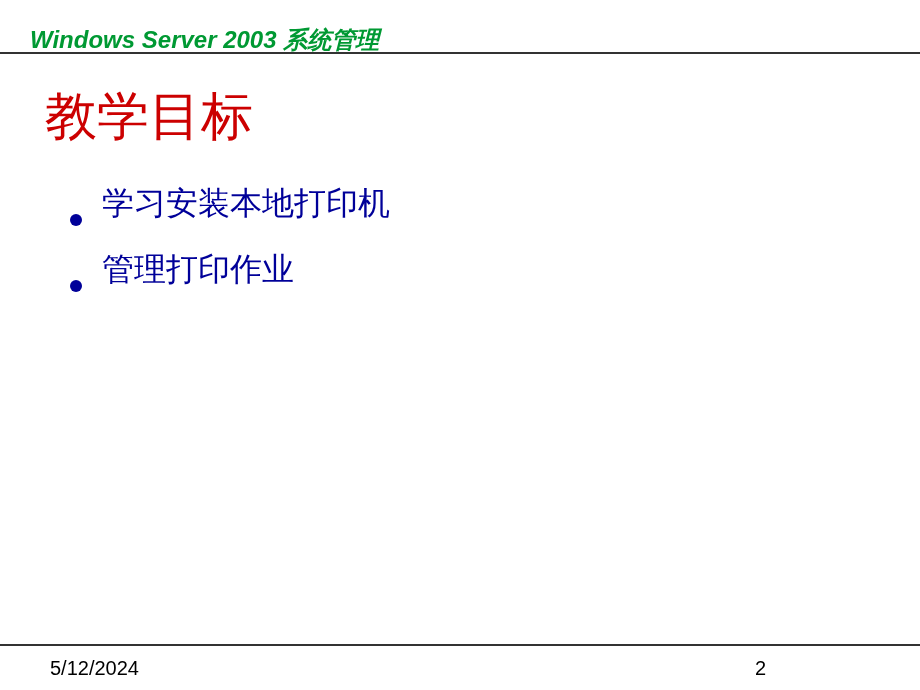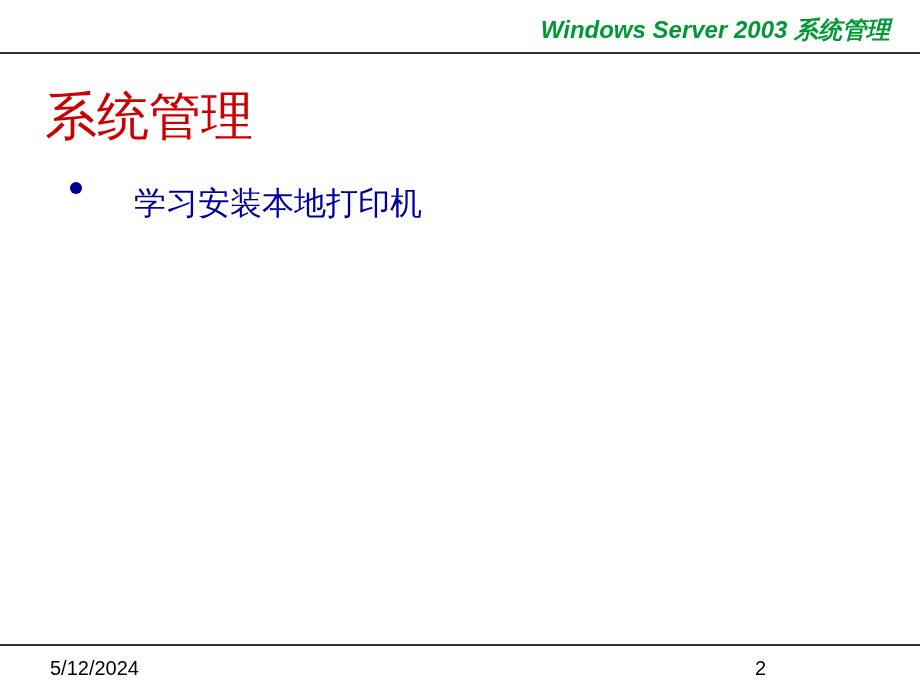--- a/index.html
+++ b/index.html
@@ -10,22 +10,22 @@
     body {
       width: 920px;
       height: 690px;
       background: #ffffff;
       font-family: "SimSun", "Microsoft YaHei", Arial, sans-serif;
       position: relative;
       overflow: hidden;
     }
     .header {
       display: flex;
-      justify-content: flex-end;
-      padding: 14px 30px 0 30px;
+      justify-content: flex-start;
+      padding: 24px 30px 0 30px;
       font-size: 24px;
       font-weight: bold;
       font-style: italic;
       color: #009933;
     }
     .header-left {
       font-family: Arial, "SimSun", sans-serif;
     }
     .header-right {
       text-align: right;
@@ -50,23 +50,22 @@
     .bullets {
       position: absolute;
       top: 182px;
       left: 70px;
       font-size: 32px;
       color: #000099;
       font-family: Arial, "SimSun", sans-serif;
     }
     .bullet-item {
       display: flex;
-      align-items: flex-start;
+      align-items: flex-end;
       margin-bottom: 22px;
-      gap: 32px;
     }
     .bullet-dot {
       width: 12px;
       height: 12px;
       background: #000099;
       border-radius: 50%;
       margin-right: 20px;
       flex-shrink: 0;
     }
     .footer-line {
@@ -92,26 +91,30 @@
   </style>
 </head>
 <body>
 
 <div class="header">
   <span class="header-left">Windows Server 2003 系统管理</span>
 </div>
 
 <div class="underline"></div>
 
-<div class="title">系统管理</div>
+<div class="title">教学目标</div>
 
 <div class="bullets">
   <div class="bullet-item">
     <span class="bullet-dot"></span>
     <span>学习安装本地打印机</span>
+  </div>
+  <div class="bullet-item">
+    <span class="bullet-dot"></span>
+    <span>管理打印作业</span>
   </div>
 </div>
 
 <div class="footer-line"></div>
 
 <div class="footer">
   <span>5/12/2024</span>
   <span>2</span>
 </div>
 

